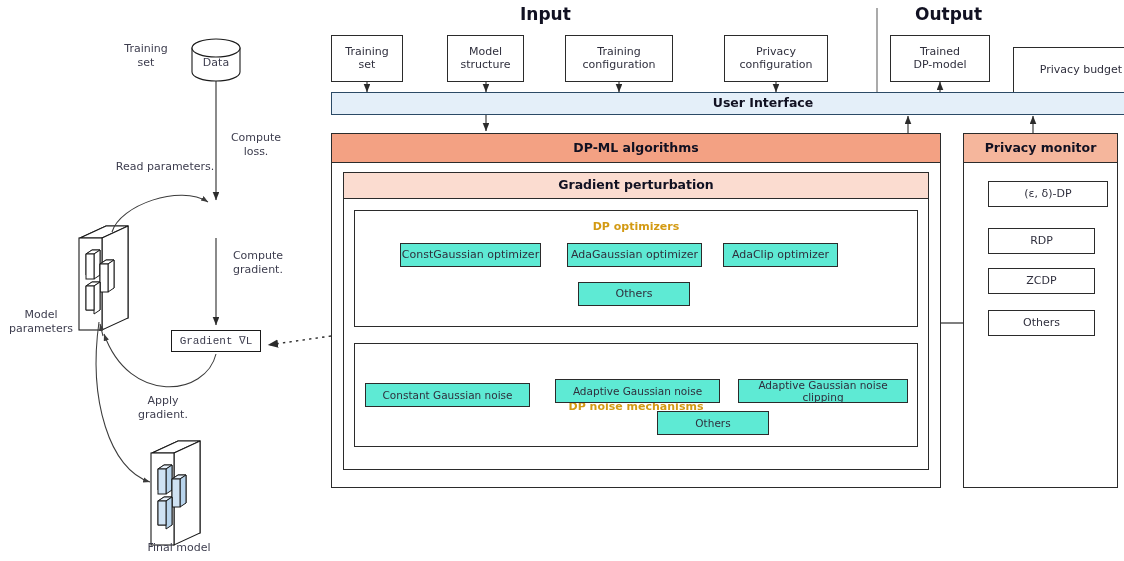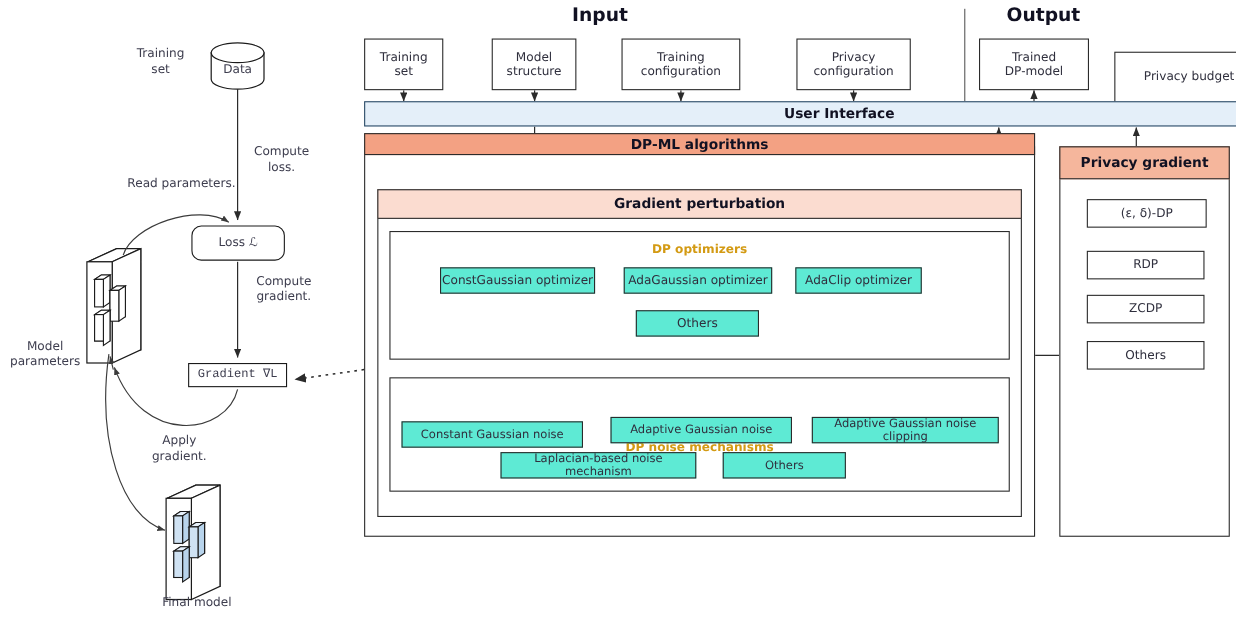--- a/index.html
+++ b/index.html
@@ -215,21 +215,20 @@
   <div class="lbl" style="left:112px; top:42px; width:68px;">Training
 set</div>
 
   <div class="node" style="left:192px; top:48px; width:48px; height:30px; font-size:11px; color:#3d3d4e;">Data</div>
 
   <div class="lbl" style="left:222px; top:131px; width:68px;">Compute
 loss.</div>
 
   <div class="lbl" style="left:100px; top:160px; width:130px;">Read parameters.</div>
 
-  <div class="node rounded-box" style="left:174px; top:205px; width:85px; height:32px;">Loss ℒ</div>
 
   <div class="lbl" style="left:222px; top:249px; width:72px;">Compute
 gradient.</div>
 
   <div class="node sq-box" style="left:171px; top:330px; width:90px; height:22px;font-family:Liberation Mono, monospace;">Gradient ∇L</div>
 
   <div class="lbl" style="left:127px; top:394px; width:72px;">Apply
 gradient.</div>
 
   <div class="lbl" style="left:5px; top:308px; width:72px;">Model
@@ -250,44 +249,43 @@
 configuration</div>
 
   <div class="node io-box" style="left:890px; top:35px; width:100px; height:47px;">Trained
 DP-model</div>
   <div class="node io-box" style="left:1013px; top:47px; width:124px; height:47px;padding-left:12px;">Privacy budget</div>
 
   <div class="node ui-bar" style="left:331px; top:92px; width:864px; height:23px;">User Interface</div>
 
   <div class="outer-frame" style="left:331px; top:133px; width:610px; height:355px;"></div>
 
-  <div class="node band strong" style="left:331px; top:121px; width:610px; height:20px;">DP-ML algorithms</div>
+  <div class="node band strong" style="left:331px; top:133px; width:610px; height:30px;">DP-ML algorithms</div>
 
   <div class="plain-frame" style="left:343px; top:172px; width:586px; height:298px;"></div>
 
   <div class="node band soft" style="left:343px; top:172px; width:586px; height:27px;">Gradient perturbation</div>
 
   <div class="plain-frame" style="left:354px; top:210px; width:564px; height:117px;"></div>
   <div class="group-title" style="left:354px; top:220px; width:564px;">DP optimizers</div>
 
   <div class="node leaf" style="left:400px; top:243px; width:141px; height:24px;">ConstGaussian optimizer</div>
   <div class="node leaf" style="left:567px; top:243px; width:135px; height:24px;text-align:center;">AdaGaussian optimizer</div>
   <div class="node leaf" style="left:723px; top:243px; width:115px; height:24px;">AdaClip optimizer</div>
   <div class="node leaf" style="left:578px; top:282px; width:112px; height:24px;">Others</div>
 
   <div class="plain-frame" style="left:354px; top:343px; width:564px; height:104px;"></div>
   <div class="group-title" style="left:354px; top:356px; width:564px;margin-top:44px;">DP noise mechanisms</div>
 
   <div class="node leaf leaf-sm" style="left:365px; top:383px; width:165px; height:24px;">Constant Gaussian noise</div>
   <div class="node leaf leaf-sm" style="left:555px; top:379px; width:165px; height:24px;">Adaptive Gaussian noise</div>
   <div class="node leaf leaf-sm" style="left:738px; top:379px; width:170px; height:24px;">Adaptive Gaussian noise clipping</div>
-  <div class="node leaf leaf-sm" style="left:455px; top:411px; width:178px; height:24px;">Laplacian-based noise mechanism</div>
   <div class="node leaf leaf-sm" style="left:657px; top:411px; width:112px; height:24px;">Others</div>
 
   <div class="outer-frame" style="left:963px; top:133px; width:155px; height:355px;"></div>
-  <div class="node band mid" style="left:963px; top:133px; width:155px; height:30px;">Privacy gradient</div>
-
-  <div class="node pm-leaf" style="left:988px; top:181px; width:109px; height:26px;">(ε, δ)-DP</div>
+  <div class="node band mid" style="left:963px; top:133px; width:155px; height:30px;">Privacy monitor</div>
+
+  <div class="node pm-leaf" style="left:988px; top:181px; width:120px; height:26px;">(ε, δ)-DP</div>
   <div class="node pm-leaf" style="left:988px; top:228px; width:107px; height:26px;">RDP</div>
   <div class="node pm-leaf" style="left:988px; top:268px; width:107px; height:26px;">ZCDP</div>
   <div class="node pm-leaf" style="left:988px; top:310px; width:107px; height:26px;">Others</div>
 
 </div>
 
 </body></html>

